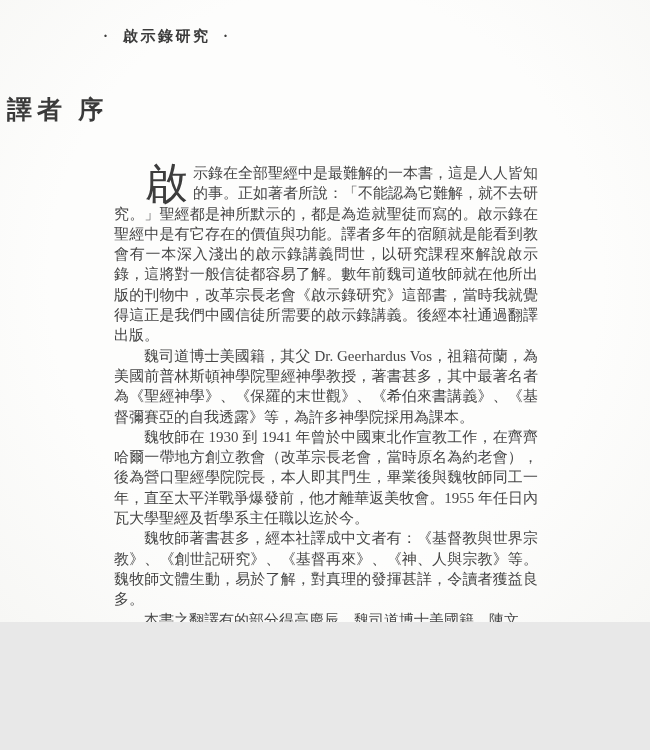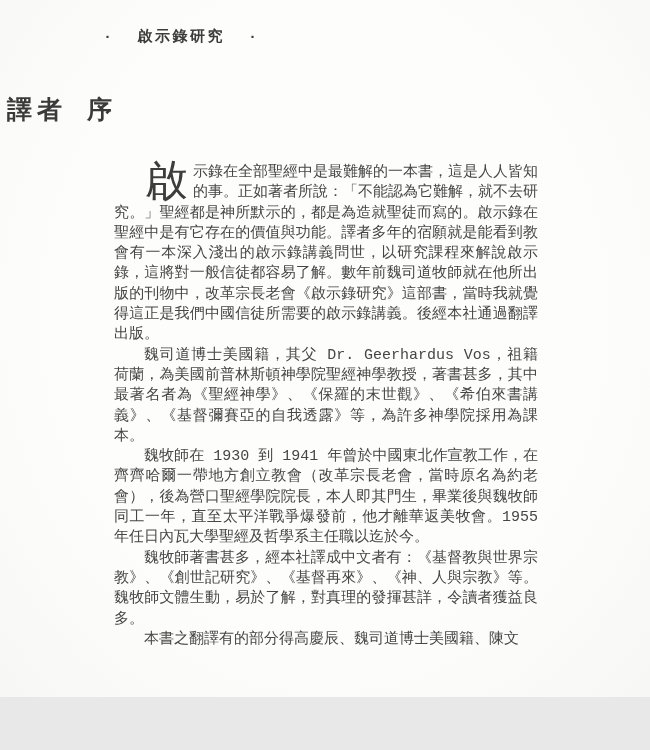--- a/index.html
+++ b/index.html
@@ -3,24 +3,24 @@
 <meta charset="utf-8">
 <style>
   html, body {
     margin: 0;
     padding: 0;
     background: #e8e8e8;
   }
   .page {
     position: relative;
     width: 650px;
-    height: 697px;
+    height: 622px;
     background: #fcfcfb;
     background-image: radial-gradient(ellipse at 50% 45%, #fdfdfc 60%, #f7f7f5 100%);
-    font-family: Liberation Mono, monospace;
+    font-family: Liberation Serif, serif;
     color: #454545;
     overflow: hidden;
   }
   .running-header {
     position: absolute;
     top: 27px;
     left: 103px;
     font-size: 15px;
     font-weight: bold;
     letter-spacing: 2.5px;

